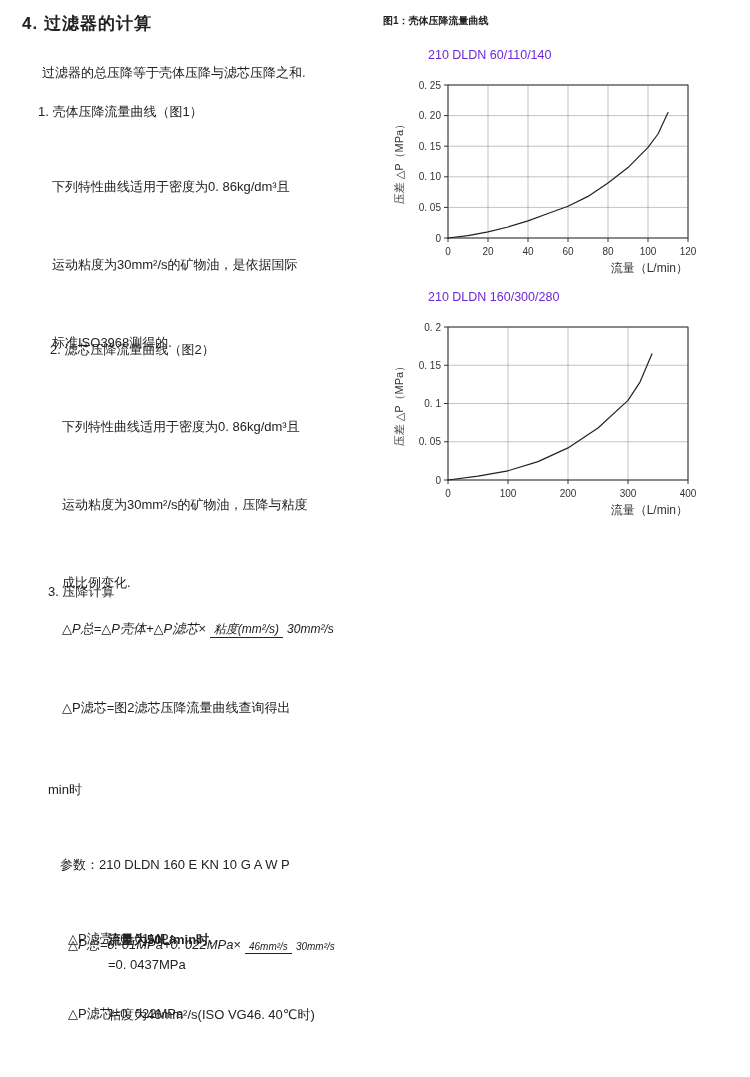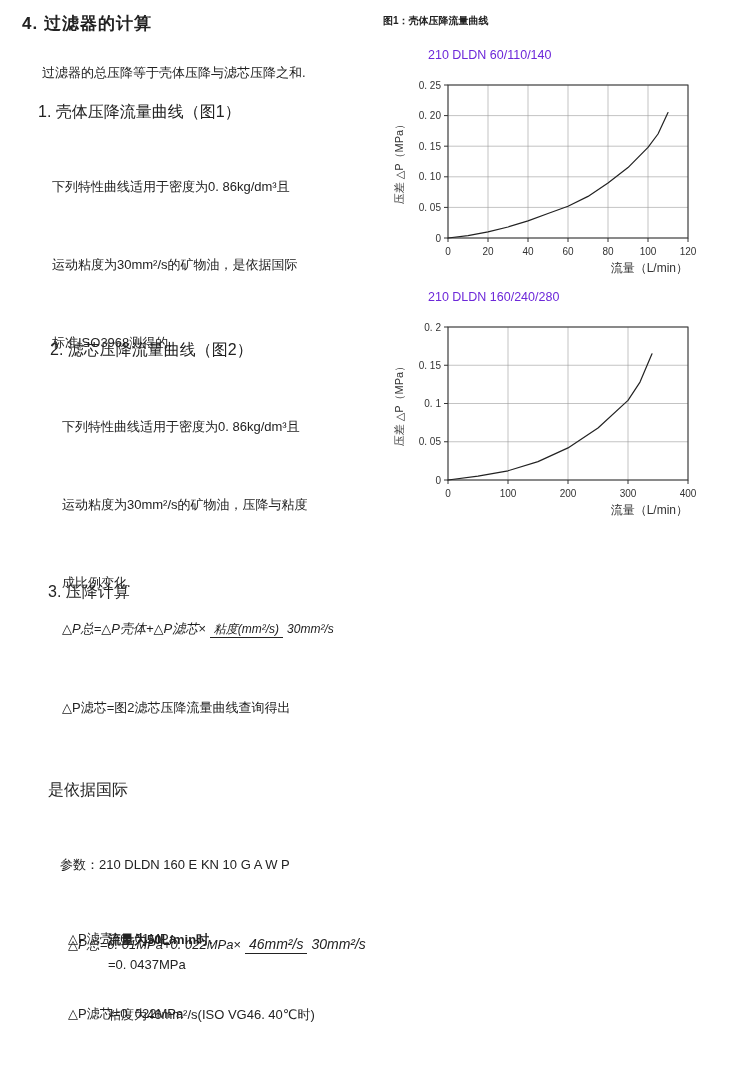--- a/index.html
+++ b/index.html
@@ -5,27 +5,27 @@
   html,body{margin:0;padding:0;}
   body{
     width:750px;height:1077px;position:relative;background:#ffffff;
     font-family:"Liberation Sans","DejaVu Sans",sans-serif;
     color:#222;overflow:hidden;
   }
   .abs{position:absolute;}
   .page-title{font-size:17px;font-weight:bold;letter-spacing:1px;}
   .caption{font-size:10px;font-weight:bold;}
   .t{font-size:13px;line-height:26px;white-space:pre;}
-  .heading{font-size:16px;line-height:20px;white-space:pre;}
+  .heading{font-size:13px;line-height:20px;white-space:pre;}
   .formula-row{display:flex;align-items:flex-end;font-size:13px;font-style:italic;}
   .frac{display:inline-flex;flex-direction:row;text-align:center;
         font-size:12px;line-height:1.35;margin-left:4px;}
   .frac .num{border-bottom:1px solid #222;padding:0 4px;}
   .frac .den{padding:0 4px;}
-  .frac.small{font-size:14px;line-height:1.3;}
+  .frac.small{font-size:10px;line-height:1.3;}
   .chart{position:absolute;width:345px;height:240px;}
   .chart-title{position:absolute;left:38px;top:0;font-size:12.5px;color:#6d28d9;}
   .chart svg{position:absolute;left:0;top:27px;}
 </style>
 </head>
 <body>
 
 <div class="abs page-title" style="left:22px;top:12px;">4. 过滤器的计算</div>
 
 <div class="abs t" style="left:42px;top:60px;">过滤器的总压降等于壳体压降与滤芯压降之和.</div>
@@ -51,21 +51,21 @@
   <span class="frac">
     <span class="num">粘度(mm²/s)</span>
     <span class="den">30mm²/s</span>
   </span>
 </div>
 
 <div class="abs t" style="left:62px;top:648px;line-height:24px;">
   <div>△P滤芯=图2滤芯压降流量曲线查询得出</div>
 </div>
 
-<div class="abs heading" style="left:48px;top:780px;">是依据国际</div>
+<div class="abs heading" style="left:48px;top:780px;">min时</div>
 
 <div class="abs t" style="left:60px;top:802px;line-height:25px;">
   <div>参数：210 DLDN 160 E KN 10 G A W P</div>
   <div style="padding-left:48px;font-weight:bold;">流量为50L/min时.</div>
   <div style="padding-left:48px;">粘度为46mm²/s(ISO VG46. 40℃时)</div>
 </div>
 
 <div class="abs t" style="left:68px;top:876px;line-height:25px;">
   <div>△P滤壳=0. 01MPa</div>
   <div>△P滤芯=0. 022MPa</div>
@@ -126,21 +126,21 @@
       <text x="51" y="44.099999999999994" text-anchor="end" font-size="10" fill="#333">0. 20</text>
       <line x1="54" y1="10" x2="58" y2="10" stroke="#333" stroke-width="1"></line>
       <text x="51" y="13.5" text-anchor="end" font-size="10" fill="#333">0. 25</text>
       <text x="298" y="197" text-anchor="end" font-size="12" fill="#333">流量（L/min）</text>
       <text x="13" y="86.5" text-anchor="middle" font-size="11" fill="#333" transform="rotate(-90 13 86.5)">压差 △P（MPa）</text>
       <path d="M58.0 163.0 L78.0 160.6 L98.0 156.9 L118.0 152.0 L138.0 145.9 L158.0 138.5 L178.0 131.2 L198.0 121.4 L218.0 107.9 L238.0 92.6 L258.0 72.4 L268.0 59.0 L278.0 37.5" fill="none" stroke="#222" stroke-width="1.2" stroke-linejoin="round" stroke-linecap="round"></path>
     </svg>
 </div>
 
 <div class="chart" style="left:390px;top:290px;">
-  <div class="chart-title">210 DLDN 160/240/280</div>
+  <div class="chart-title">210 DLDN 160/300/280</div>
   <svg width="340" height="212">
       <line x1="58" y1="10" x2="58" y2="163" stroke="#9a9a9a" stroke-width="0.6"></line>
       <line x1="118" y1="10" x2="118" y2="163" stroke="#9a9a9a" stroke-width="0.6"></line>
       <line x1="178" y1="10" x2="178" y2="163" stroke="#9a9a9a" stroke-width="0.6"></line>
       <line x1="238" y1="10" x2="238" y2="163" stroke="#9a9a9a" stroke-width="0.6"></line>
       <line x1="298" y1="10" x2="298" y2="163" stroke="#9a9a9a" stroke-width="0.6"></line>
       <line x1="58" y1="163" x2="298" y2="163" stroke="#9a9a9a" stroke-width="0.6"></line>
       <line x1="58" y1="124.75" x2="298" y2="124.75" stroke="#9a9a9a" stroke-width="0.6"></line>
       <line x1="58" y1="86.5" x2="298" y2="86.5" stroke="#9a9a9a" stroke-width="0.6"></line>
       <line x1="58" y1="48.250000000000014" x2="298" y2="48.250000000000014" stroke="#9a9a9a" stroke-width="0.6"></line>

